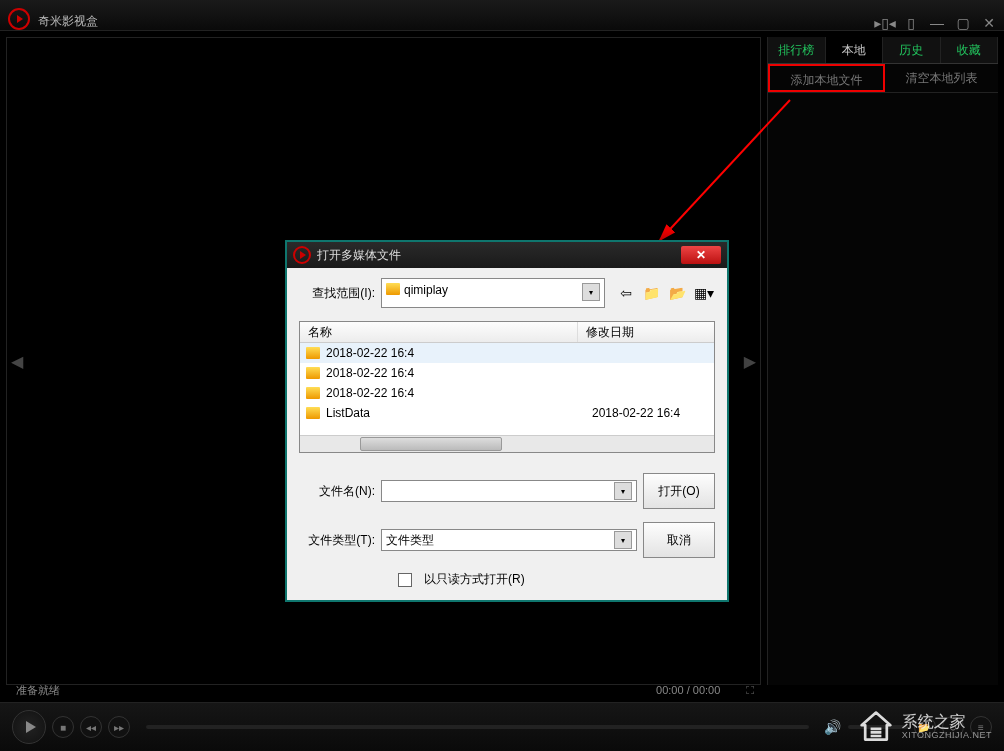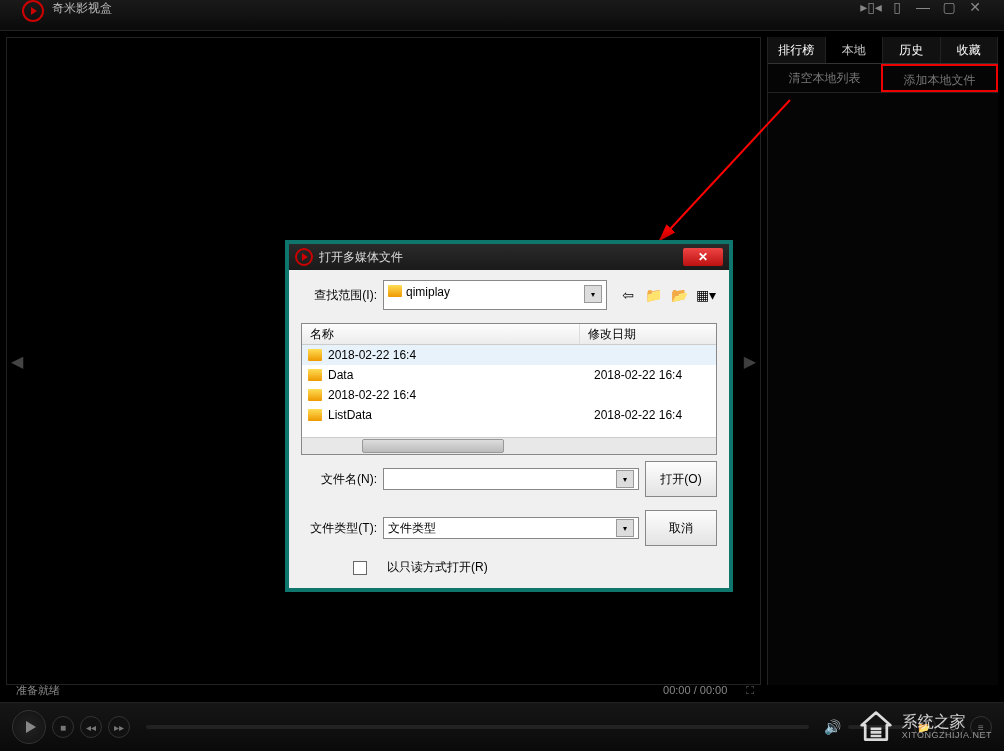--- a/index.html
+++ b/index.html
@@ -1,76 +1,76 @@
 <!DOCTYPE html>
 <html><head>
 <meta charset="utf-8">
 <style>
 html,body{margin:0;padding:0;width:1004px;height:751px;background:#000;font-family:"Microsoft YaHei","SimSun",sans-serif;font-size:12px;color:#ccc;overflow:hidden;position:relative}
-.titlebar{height:30px;background:linear-gradient(#1a1a1a,#0a0a0a);display:flex;align-items:flex-start;padding:0 22px;border-bottom:1px solid #222}
+.titlebar{height:30px;background:linear-gradient(#1a1a1a,#0a0a0a);display:flex;align-items:flex-end;padding:0 8px;border-bottom:1px solid #222}
 .logo{width:18px;height:18px;border-radius:50%;border:2px solid #c00;margin-right:8px;position:relative;display:flex;align-items:center;justify-content:center}
 .logo::after{content:"";border-left:6px solid #c00;border-top:4px solid transparent;border-bottom:4px solid transparent;margin-left:2px}
 .title{color:#bbb;font-size:12px}
 .win-controls{margin-left:auto;display:flex;gap:12px;align-items:center}
 .win-btn{width:14px;height:14px;cursor:pointer;color:#888;display:flex;align-items:center;justify-content:center;font-size:14px}
 .main-area{display:flex;height:660px}
 .video-panel{flex:1;background:#000;border:1px solid #222;margin:6px;position:relative}
 .sidebar{width:230px;background:#050505;border-left:1px solid #222;margin:6px 6px 6px 0;display:flex;flex-direction:column}
 .tabs{display:flex;height:26px;background:#111;border-bottom:1px solid #333}
-.tab{flex:1;text-align:center;line-height:26px;color:#ffffff;cursor:pointer;font-size:12px;border-right:1px solid #222}
+.tab{flex:1;text-align:center;line-height:26px;color:#22c55e;cursor:pointer;font-size:12px;border-right:1px solid #222}
 .tab.active{background:#000;color:#ccc}
 .sub-actions{display:flex;height:28px;border-bottom:1px solid #222}
 .sub-action{flex:1;text-align:center;line-height:28px;color:#777;cursor:pointer;font-size:12px}
 .sub-action.highlighted{border:2px solid #e00}
 .nav-arrow{position:absolute;top:50%;transform:translateY(-50%);color:#444;font-size:16px;cursor:pointer}
 .nav-left{left:4px}.nav-right{right:4px}
 .status-bar{position:absolute;bottom:50px;left:16px;right:250px;height:22px;display:flex;align-items:center;color:#888;font-size:11px}
-.time-display{margin-left:auto;margin-right:19px}
+.time-display{margin-left:auto;margin-right:26px}
 .controls-bar{position:absolute;bottom:0;left:0;right:0;height:48px;background:linear-gradient(#161616,#0a0a0a);border-top:1px solid #222;display:flex;align-items:center;padding:0 12px;gap:6px}
 .play-btn{width:32px;height:32px;border-radius:50%;border:1px solid #333;background:radial-gradient(#222,#111);display:flex;align-items:center;justify-content:center;cursor:pointer}
 .play-btn::after{content:"";border-left:10px solid #888;border-top:6px solid transparent;border-bottom:6px solid transparent;margin-left:3px}
 .small-btn{width:20px;height:20px;border-radius:50%;border:1px solid #333;background:#111;cursor:pointer;display:flex;align-items:center;justify-content:center;color:#777;font-size:10px}
 .progress-track{flex:1;height:4px;background:#222;margin:0 10px;border-radius:2px}
 .vol-icon{color:#888;font-size:14px}
 .vol-track{width:60px;height:4px;background:#222;border-radius:2px}
 .watermark{position:absolute;bottom:6px;right:12px;display:flex;align-items:center;gap:8px;color:#eee;opacity:.85}
 .wm-icon{width:36px;height:36px}
 .wm-text{display:flex;flex-direction:column;line-height:1.1}
 .wm-text .cn{font-size:16px;font-weight:normal}
 .wm-text .en{font-size:9px;letter-spacing:.5px;color:#aaa}
 
 
-.dialog{position:absolute;left:285px;top:240px;width:440px;background:#404040;border:4px solid #0f766e;box-shadow:0 4px 20px rgba(0,0,0,.8);font-family:"SimSun",sans-serif;font-size:12px;color:#000}
+.dialog{position:absolute;left:285px;top:240px;width:440px;background:#404040;border:2px solid #0f766e;box-shadow:0 4px 20px rgba(0,0,0,.8);font-family:"SimSun",sans-serif;font-size:12px;color:#000}
 .dlg-title{height:26px;background:linear-gradient(#2a2a2a,#1a1a1a);display:flex;align-items:center;padding:0 6px;color:#ddd}
 .dlg-title .logo{width:14px;height:14px;margin-right:6px}
 .dlg-close{margin-left:auto;width:40px;height:18px;background:linear-gradient(#e44,#b11);border-radius:2px;display:flex;align-items:center;justify-content:center;color:#fff;cursor:pointer;font-weight:bold;font-size:12px}
 .dlg-body{padding:10px 12px 12px;background:#f0f0f0}
 .dlg-row{display:flex;align-items:center;margin-bottom:13px;gap:6px}
 .dlg-label{width:76px;text-align:right}
 .folder-select{flex:1;height:20px;border:1px solid #888;background:#fff;display:flex;align-items:flex-start;padding:4px 4px;gap:4px}
 .folder-icon{width:14px;height:12px;background:linear-gradient(#fd5,#e90);border-radius:1px}
 .dd-arrow{margin-left:auto;width:16px;height:16px;background:#ddd;border:1px solid #999;display:flex;align-items:center;justify-content:center;font-size:8px}
 .nav-icons{display:flex;gap:4px;margin-left:4px}
 .nav-ico{width:20px;height:20px;border:1px solid transparent;display:flex;align-items:center;justify-content:center;cursor:pointer;font-size:14px}
-.file-list{border:1px solid #888;background:#fff;height:130px;overflow:hidden;display:flex;flex-direction:column;margin-bottom:6px}
+.file-list{border:1px solid #888;background:#fff;height:130px;overflow:hidden;display:flex;flex-direction:column;margin-bottom:20px}
 .list-header{display:flex;background:linear-gradient(#fdfdfd,#ececec);border-bottom:1px solid #ccc;height:20px}
 .col{padding:2px 8px;font-size:12px}
 .col-name{flex:1;border-right:1px solid #ddd}
 .col-date{width:120px}
 .list-body{flex:1;overflow-y:auto}
 .file-row{display:flex;align-items:center;height:20px;padding:0 6px;gap:6px}
 .file-row.selected{background:#e8f2fb}
 .file-row .folder-icon{flex-shrink:0}
 .file-name{flex:1}
 .file-date{width:116px}
 .hscroll{height:16px;background:#e8e8e8;border-top:1px solid #ccc;display:flex;align-items:center}
 .hscroll-thumb{width:140px;height:12px;background:linear-gradient(#ddd,#bbb);border:1px solid #999;border-radius:2px;margin-left:60px}
 .dlg-btn{width:72px;height:36px;border:1px solid #888;background:linear-gradient(#fdfdfd,#e3e3e3);cursor:pointer;font-size:12px}
 .combo{flex:1;height:20px;border:1px solid #888;background:#fff;display:flex;align-items:center;padding:0 4px}
-.check-row{margin-left:52px;display:flex;align-items:center;gap:20px;margin-top:4px}
+.check-row{margin-left:99px;display:flex;align-items:center;gap:12px;margin-top:4px}
 .checkbox{width:12px;height:12px;border:1px solid #666;background:#fff}
 
 
 .arrow-svg{position:absolute;left:640px;top:90px;pointer-events:none}
 </style>
 </head>
 <body>
 
 <div class="titlebar">
   <div class="logo"></div>
@@ -90,22 +90,22 @@
     <div class="nav-arrow nav-right">▶</div>
   </div>
   <div class="sidebar">
     <div class="tabs">
       <div class="tab">排行榜</div>
       <div class="tab active">本地</div>
       <div class="tab">历史</div>
       <div class="tab">收藏</div>
     </div>
     <div class="sub-actions">
+      <div class="sub-action highlighted">添加本地文件</div>
       <div class="sub-action">清空本地列表</div>
-      <div class="sub-action highlighted">添加本地文件</div>
     </div>
   </div>
 </div>
 
 <div class="status-bar">
   <span>准备就绪</span>
   <span class="time-display">00:00 / 00:00</span>
   <span style="color:#666">⛶</span>
 </div>
 
@@ -158,21 +158,20 @@
         <div class="col col-name">名称</div>
         <div class="col col-date">修改日期</div>
       </div>
       <div class="list-body">
         <div class="file-row selected">
           <span class="folder-icon"></span>
           <span class="file-date">2018-02-22 16:4</span>
         </div>
         <div class="file-row">
           <span class="folder-icon"></span>
-          <span class="file-name">Data</span>
           <span class="file-date">2018-02-22 16:4</span>
         </div>
         <div class="file-row">
           <span class="folder-icon"></span>
           <span class="file-date">2018-02-22 16:4</span>
         </div>
         <div class="file-row">
           <span class="folder-icon"></span>
           <span class="file-name">ListData</span>
           <span class="file-date">2018-02-22 16:4</span>

